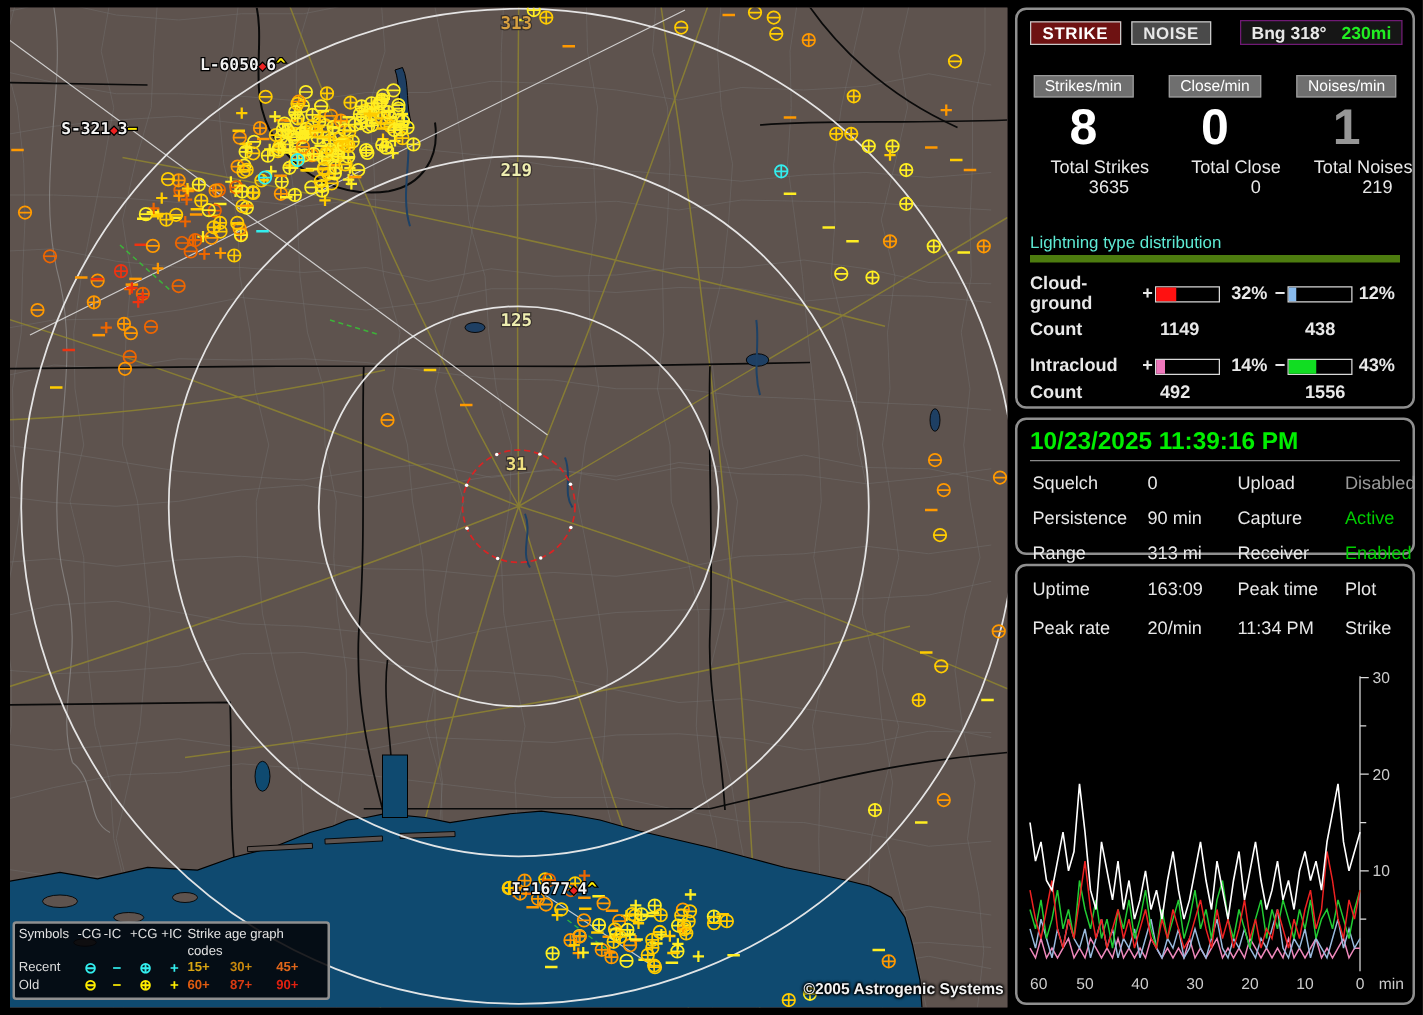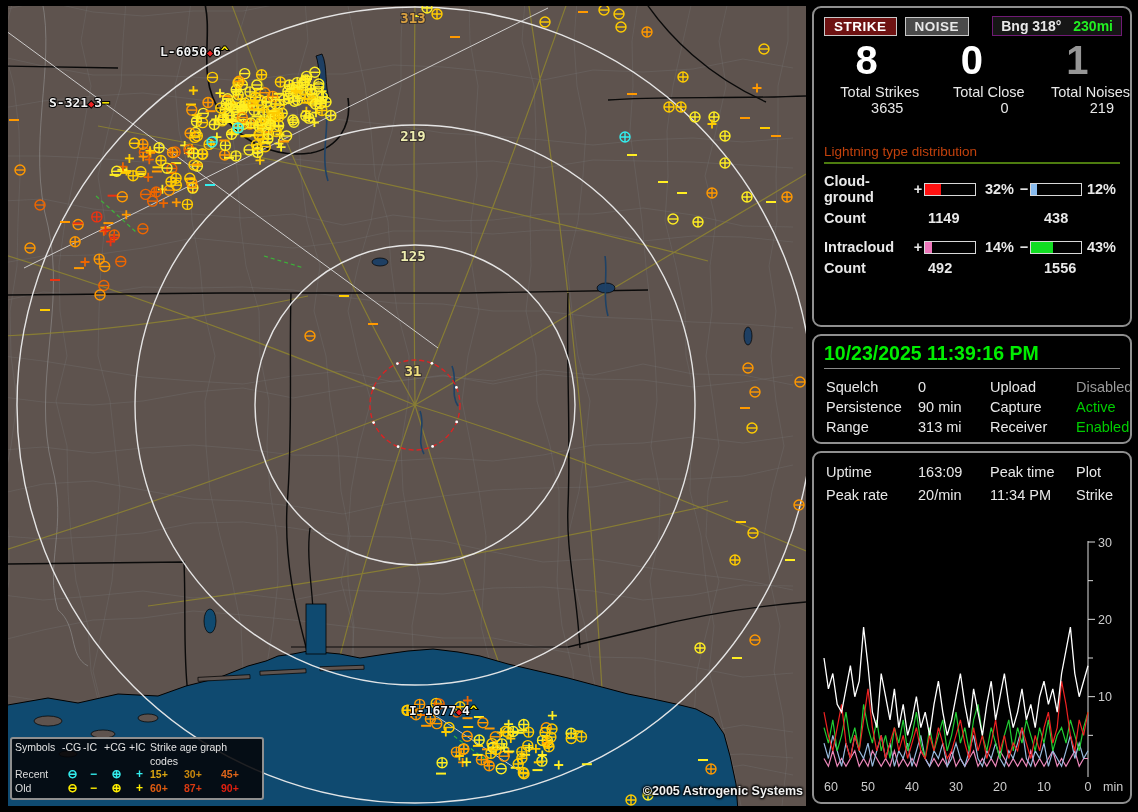--- a/index.html
+++ b/index.html
@@ -35,32 +35,32 @@
   .bng .mi{color:#22ee22;margin-left:12px;}
 
   .cols{display:grid;grid-template-columns:1fr 1fr 1fr;}
   .chiprow{margin-top:24px;}
   .chip{justify-self:center;background:#6f6f6f;color:#ffffff;font-size:12.5px;padding:1px 8px;border:1px solid #9a9a9a;}
   .num{text-align:center;font-size:40px;font-weight:bold;line-height:44px;margin-top:2px;}
   .tlab{text-align:right;font-size:14.5px;margin-top:2px;}
   .tval{text-align:right;font-size:14.5px;padding-right:16px;margin-top:0;}
 
   .dist{margin:28px 10px 0;}
-  .dist-title{font-size:13.5px;color:#c2410c;border-bottom:2px solid #4d7c0f;padding-bottom:3px;margin-bottom:9px;margin-top:20px;}
+  .dist-title{font-size:13.5px;color:#5eead4;border-bottom:6px solid #4d7c0f;padding-bottom:3px;margin-bottom:9px;margin-top:20px;}
   .drow{display:grid;grid-template-columns:88px 12px 52px 42px 12px 52px 38px;align-items:center;
         font-weight:bold;font-size:14.5px;}
   .bar{height:11px;border:1px solid #d8d8d8;background:#000;}
   .bar i{display:block;height:100%;}
   .pct{text-align:right;padding-right:4px;}
   .sgn{text-align:center;}
   .crow{display:grid;grid-template-columns:104px 116px 1fr;font-weight:bold;font-size:14.5px;margin:5px 0 13px;}
 
   .date{color:#00ee00;font-size:19.5px;font-weight:bold;margin:6px 10px 3px;white-space:nowrap;}
   .dline{border-top:1px solid #8a8a8a;margin:0 10px 8px;}
-  .srow{display:grid;grid-template-columns:92px 72px 86px 1fr;font-size:14.5px;line-height:20px;margin:0 12px;}
+  .srow{display:grid;grid-template-columns:92px 72px 86px 1fr;font-size:14.5px;line-height:20px;margin:8px 12px;}
   .p3 .srow{line-height:23px;}
   .trendrow{margin-top:7px;}
   #trend{position:absolute;left:4px;bottom:3px;}
 </style>
 </head>
 <body>
 
 <div class="map-wrap">
   <svg id="map-svg" width="798" height="800">
       <g>
@@ -847,20 +847,25 @@
 
 <div class="panel p1">
   <div class="btnrow">
     <button class="btn btn-strike">STRIKE</button>
     <button class="btn btn-noise">NOISE</button>
     <div class="bng">
       <span>Bng 318°</span><span class="mi" style="color: rgb(34, 238, 34);">230mi</span>
     </div>
   </div>
 
+  <div class="cols chiprow">
+    <span class="chip">Strikes/min</span>
+    <span class="chip">Close/min</span>
+    <span class="chip">Noises/min</span>
+  </div>
   <div class="cols">
     <div class="num" style="color: rgb(255, 255, 255);">8</div>
     <div class="num" style="color: rgb(255, 255, 255);">0</div>
     <div class="num" style="color: rgb(150, 150, 150);">1</div>
   </div>
   <div class="cols">
     <div class="tlab">Total Strikes</div>
     <div class="tlab">Total Close</div>
     <div class="tlab">Total Noises</div>
   </div>

